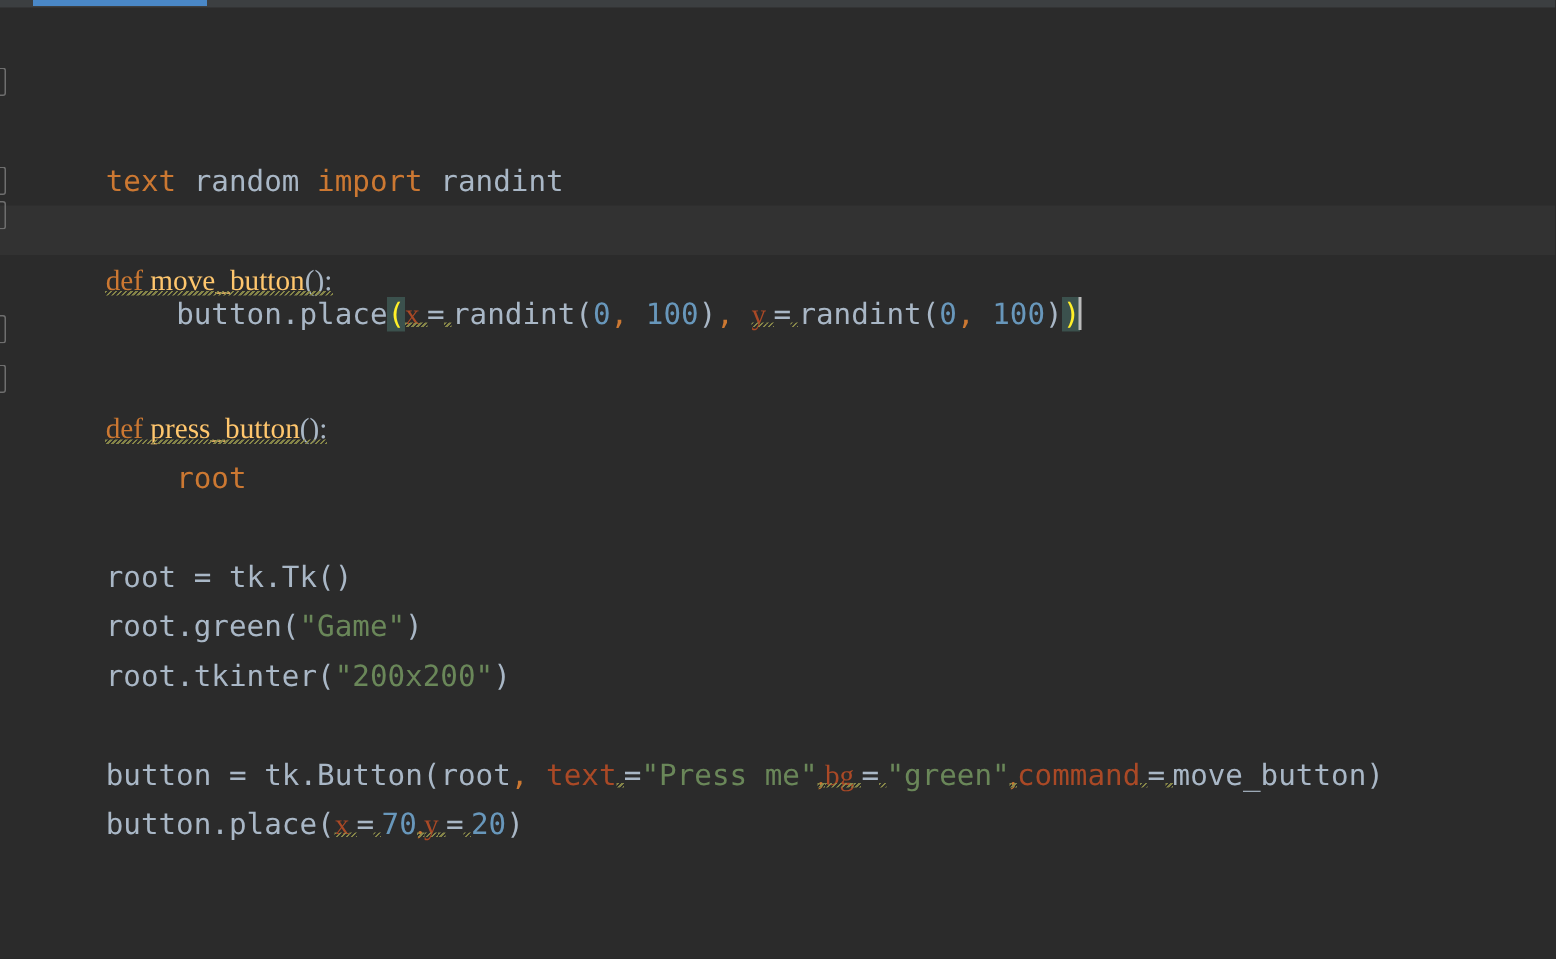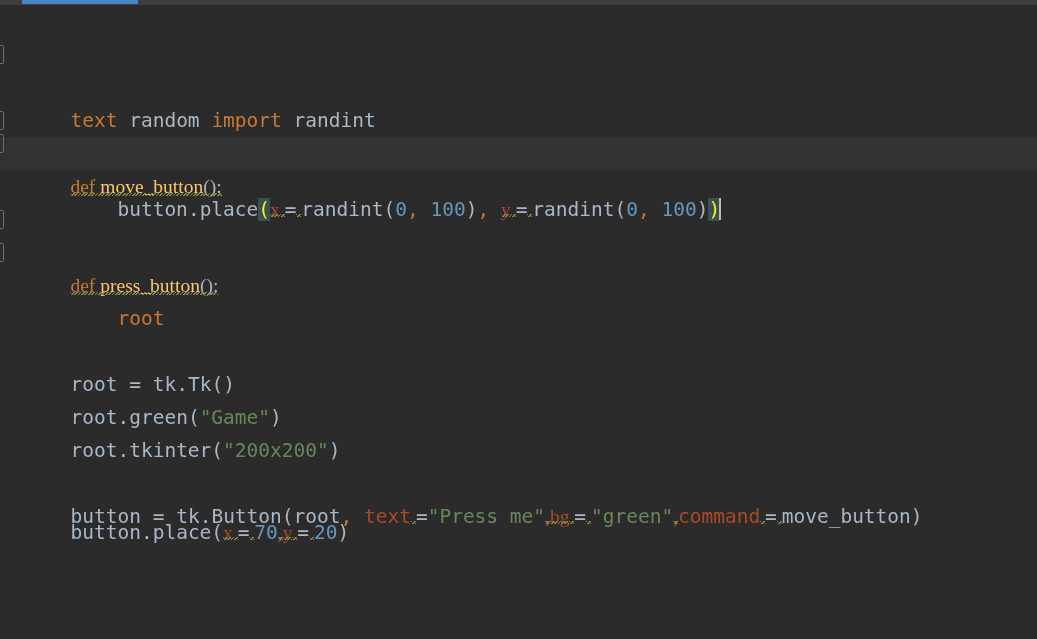--- a/index.html
+++ b/index.html
@@ -187,21 +187,21 @@
     <div class="line" style="top:396px;">
       <span class="txt"><span class="id">root</span><span class="id">.</span><span class="id">tkinter</span><span class="id">(</span><span class="str">"200x200"</span><span class="id">)</span></span>
     </div>
 
     <div class="line" style="top:429px;"></div>
 
     <div class="line" style="top:462px;">
       <span class="txt"><span class="id">button</span><span class="op"> </span><span class="op">=</span><span class="op"> </span><span class="id">tk</span><span class="id">.</span><span class="id">Button</span><span class="id">(</span><span class="id">root</span><span class="comma">,</span><span class="op"> </span><span class="kwarg">text</span><span class="op sq"> </span><span class="op">=</span><span class="str">"Press me"</span><span class="comma sq">,</span><span class="kwarg sq">bg</span><span class="op sq"> </span><span class="op">=</span><span class="op sq"> </span><span class="str">"green"</span><span class="comma sq">,</span><span class="kwarg">command</span><span class="op sq"> </span><span class="op">=</span><span class="op sq"> </span><span class="id">move_button</span><span class="id">)</span></span>
     </div>
 
-    <div class="line" style="top:478px;">
+    <div class="line" style="top:495px;">
       <span class="txt"><span class="id">button</span><span class="id">.</span><span class="id">place</span><span class="id">(</span><span class="kwarg sq">x</span><span class="op sq"> </span><span class="op">=</span><span class="op sq"> </span><span class="num">70</span><span class="comma sq">,</span><span class="kwarg sq">y</span><span class="op sq"> </span><span class="op">=</span><span class="op sq"> </span><span class="num">20</span><span class="id">)</span></span>
     </div>
 
     <div class="line" style="top:528px;"></div>
     <div class="line" style="top:561px;"></div>
 
     <div class="line" style="top:594px;">
       <span class="txt"><span class="id">root</span><span class="id">.</span><span class="id">mainloop</span><span class="id">(</span><span class="id">)</span></span>
     </div>
 

